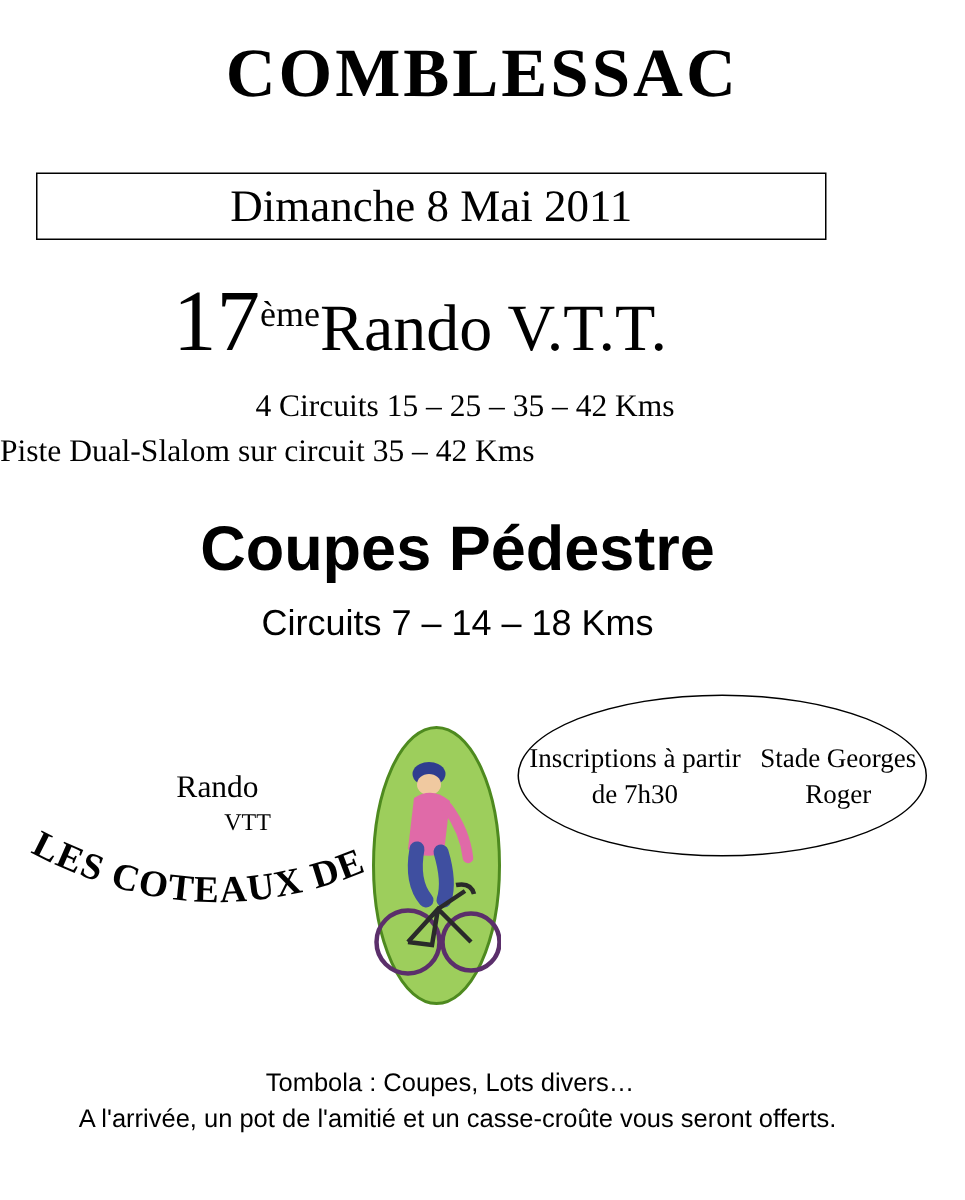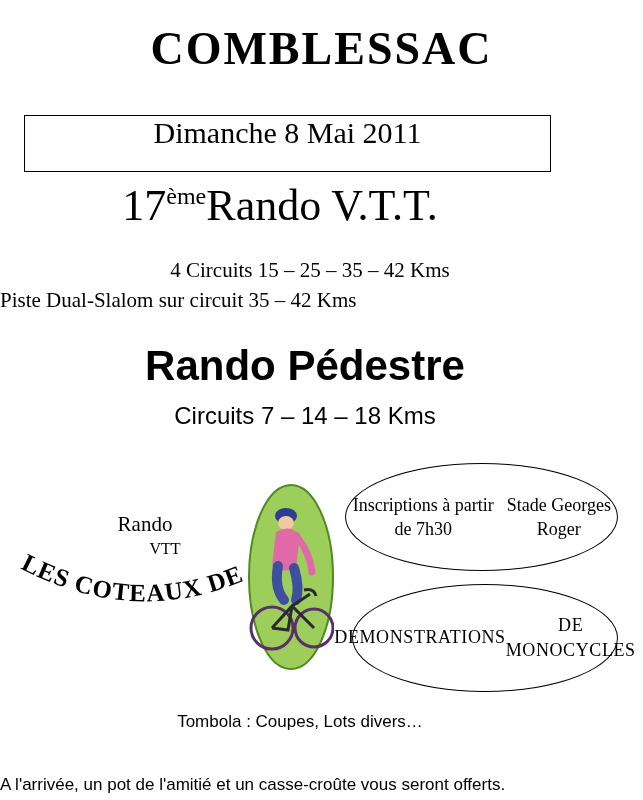--- a/index.html
+++ b/index.html
@@ -32,43 +32,44 @@
     font-weight: bold;
     font-size: 46px;
     letter-spacing: 2px;
   }
 
   
   .date-box {
     position: absolute;
     left: 24px; top: 115px;
     width: 527px;
-    height: 57px;
+    height: 45px;
     border: 1px solid #000;
     box-sizing: border-box;
     display: flex;
+    align-items: center;
     justify-content: center;
   }
   .date-text {
     font-family: "Liberation Serif", serif;
     font-size: 30px;
   }
 
   
   .vtt-heading {
     position: absolute;
     left: 0; top: 180px;
     width: 560px;
     text-align: center;
     font-family: "Liberation Serif", serif;
     font-size: 44px;
     white-space: nowrap;
   }
   .vtt-heading .num {
-    font-size: 44px;
+    font-size: 58px;
   }
   .vtt-heading .sup {
     font-size: 24px;
     vertical-align: super;
   }
   .vtt-heading .main {
     font-size: 44px;
   }
 
   
@@ -172,45 +173,44 @@
     left: 0; top: 712px;
     width: 600px;
     text-align: center;
     font-family: "Liberation Sans", sans-serif;
     font-size: 17px;
   }
   .footer-2 {
     position: absolute;
     left: 0; top: 736px;
     width: 610px;
-    text-align: left;
+    text-align: center;
     font-family: "Liberation Sans", sans-serif;
     font-size: 17px;
-    margin-top: 39px;
   }
 </style>
 </head>
 <body>
 
 <div class="poster">
 
   <div class="title">COMBLESSAC</div>
 
   <div class="date-box">
     <span class="date-text">Dimanche 8 Mai 2011</span>
   </div>
 
   <div class="vtt-heading">
     <span class="num">17</span><span class="sup">ème</span><span class="main">Rando V.T.T.</span>
   </div>
 
   <div class="circuits-1">4 Circuits 15 – 25 – 35 – 42 Kms</div>
   <div class="circuits-2">Piste Dual-Slalom sur circuit 35 – 42 Kms</div>
 
-  <div class="pedestre-heading">Rando Pédestre</div>
+  <div class="pedestre-heading">Coupes Pédestre</div>
   <div class="pedestre-circuits">Circuits 7 – 14 – 18 Kms</div>
 
   <div class="club-rando">Rando</div>
   <div class="club-vtt">VTT</div>
 
   <div class="club-arc">
     <svg width="240" height="70" viewBox="0 0 240 70" xmlns="http://www.w3.org/2000/svg">
       <defs>
         <path id="arcpath" d="M 6,16 Q 118,76 232,28" fill="none"></path>
       </defs>
@@ -240,21 +240,17 @@
       <path d="M24 146 L44 124 L66 146 M44 124 L40 148 L24 146 M44 124 L62 112" stroke="#2a2a2a" stroke-width="3" fill="none"></path>
       <path d="M56 108 q10 -2 12 6" stroke="#2a2a2a" stroke-width="3" fill="none"></path>
     </svg>
   </div>
 
   <div class="ellipse ellipse-inscriptions">
     <div>Inscriptions à partir de 7h30</div>
     <div>Stade Georges Roger</div>
   </div>
 
-  <div class="ellipse ellipse-demos">
-    <div>DEMONSTRATIONS</div>
-    <div>DE MONOCYCLES</div>
-  </div>
 
   <div class="footer-1">Tombola : Coupes, Lots divers…</div>
   <div class="footer-2">A l'arrivée, un pot de l'amitié et un casse-croûte vous seront offerts.</div>
 
 </div>
 
 </body></html>

